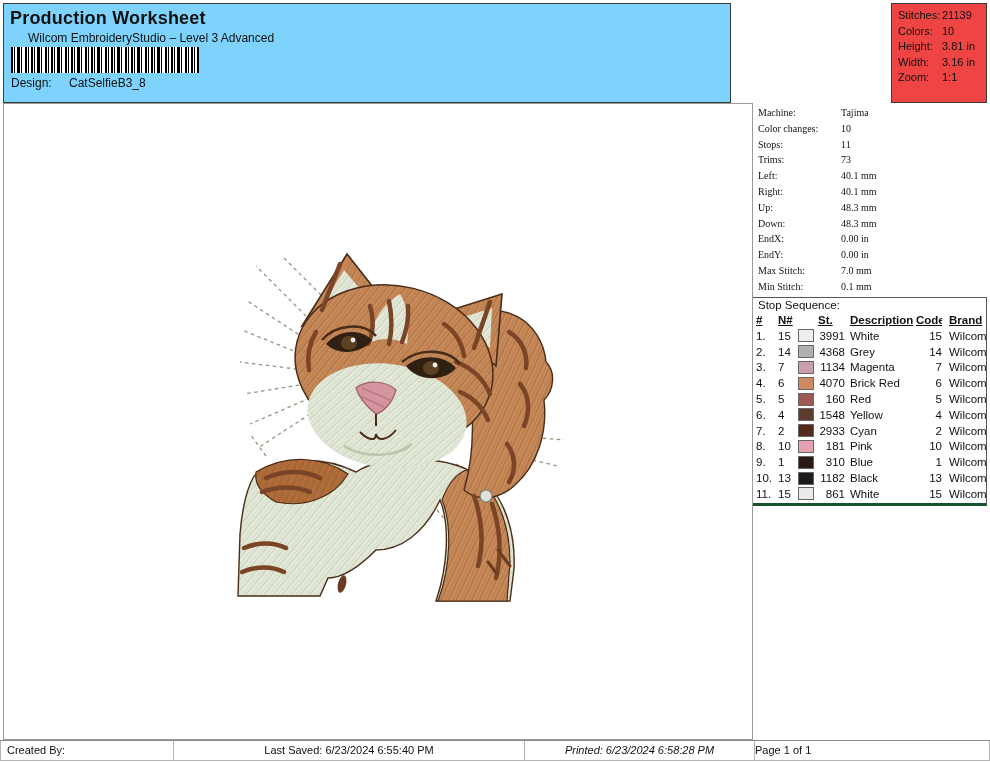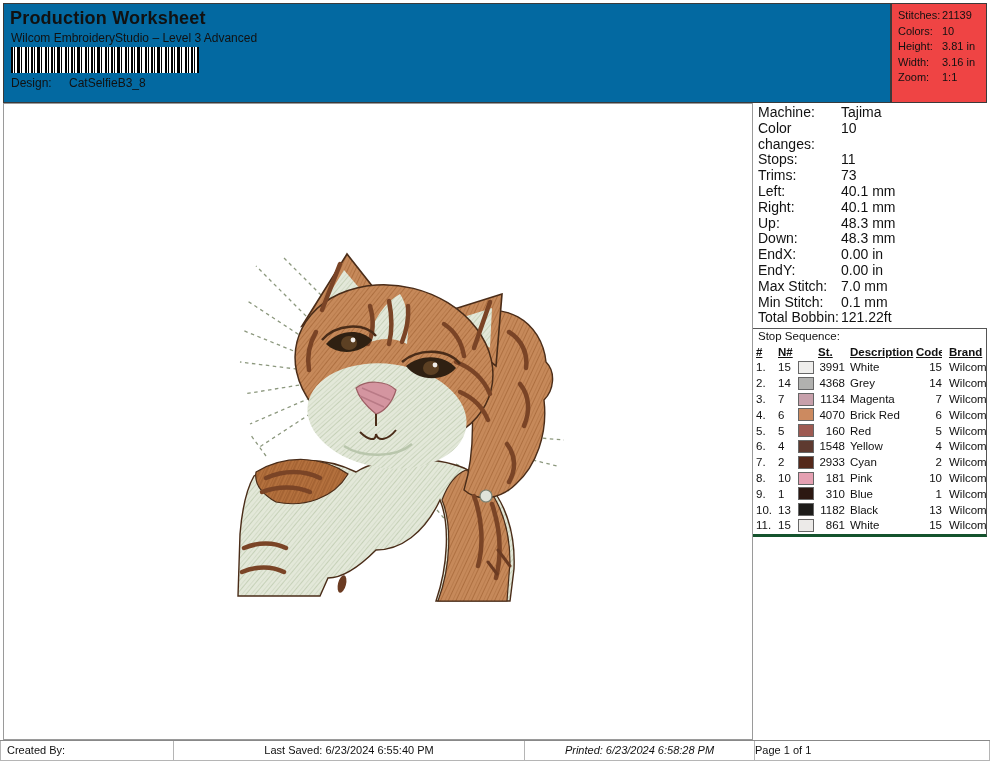--- a/index.html
+++ b/index.html
@@ -1,38 +1,38 @@
 <!DOCTYPE html>
 <html><head>
 <meta charset="utf-8">
 <style>
   html,body{margin:0;padding:0;background:#fff;}
   body{font-family:"Liberation Sans",sans-serif;color:#111;}
   #page{position:relative;width:990px;height:762px;background:#fff;overflow:hidden;}
 
   
-  .title-box{position:absolute;left:3px;top:3px;width:888px;height:100px;border:1px solid #3a3a3a;box-sizing:border-box;background:#0369a1;}
+  .title-box{position:absolute;left:3px;top:3px;width:728px;height:100px;border:1px solid #3a3a3a;box-sizing:border-box;background:#7dd3fc;}
   .page-title{position:absolute;left:6px;top:4px;font-size:18px;font-weight:bold;letter-spacing:0.2px;}
-  .subtitle{position:absolute;left:7px;top:27px;font-size:12px;}
+  .subtitle{position:absolute;left:24px;top:27px;font-size:12px;}
   .barcode{position:absolute;left:7px;top:43px;width:188px;height:26px;
     background:repeating-linear-gradient(90deg,#000 0 2px,#fff 2px 3px,#000 3px 4px,#fff 4px 6px,#000 6px 9px,#fff 9px 10px,#000 10px 11px,#fff 11px 14px,#000 14px 16px,#fff 16px 17px,#000 17px 18px,#fff 18px 20px);}
   .meta-row{position:absolute;left:7px;font-size:12px;display:flex;}
   .meta-row .lbl{width:58px;}
   .summary-box{position:absolute;left:891px;top:3px;width:96px;height:100px;border:1px solid #3a3a3a;box-sizing:border-box;padding:4px 0 0 6px;background:#ef4444;}
   .summary-row{display:flex;font-size:11px;line-height:15.6px;}
   .summary-row .lbl{width:44px;}
 
   
   .design-area{position:absolute;left:3px;top:103px;width:750px;height:637px;border:1px solid #9a9a9a;box-sizing:border-box;background:#fff;}
   .design-area svg{position:absolute;left:0;top:0;}
 
   
   .right-panel{position:absolute;left:753px;top:103px;width:234px;height:637px;box-sizing:border-box;}
   .machine-info{padding:2px 0 0 5px;}
-  .mi-row{display:flex;font-size:14px;line-height:15.8px;}
+  .mi-row{display:flex;font-size:10px;line-height:15.8px;font-family:Liberation Serif, serif;}
   .mi-row .lbl{width:83px;}
   .stop-seq{border-top:1px solid #555;border-bottom:3px solid #14532d;border-right:1px solid #555;margin-top:2px;box-sizing:border-box;}
   .ss-title{font-size:11.5px;line-height:15.5px;padding-left:5px;}
   table.ss{border-collapse:collapse;table-layout:fixed;width:230px;margin-left:3px;}
   table.ss th,table.ss td{font-size:11.5px;line-height:15.8px;padding:0;white-space:nowrap;overflow:hidden;}
   table.ss th{text-align:left;font-weight:bold;text-decoration:underline;}
   .c-num{width:22px;}
   .c-n{width:20px;}
   .c-sw{width:20px;}
   .c-st{width:27px;text-align:right;}
@@ -237,24 +237,20 @@
           <span>0.00 in</span>
         </div>
       <div class="mi-row">
           <span class="lbl">Max Stitch:</span>
           <span>7.0 mm</span>
         </div>
       <div class="mi-row">
           <span class="lbl">Min Stitch:</span>
           <span>0.1 mm</span>
         </div>
-      <div class="mi-row">
-          <span class="lbl">Total Bobbin:</span>
-          <span>121.22ft</span>
-        </div>
     </div>
 
     <div class="stop-seq">
       <div class="ss-title">Stop Sequence:</div>
       <table class="ss">
         <thead>
           <tr>
             <th class="c-num">#</th>
             <th class="c-n">N#</th>
             <th class="c-sw"></th>

